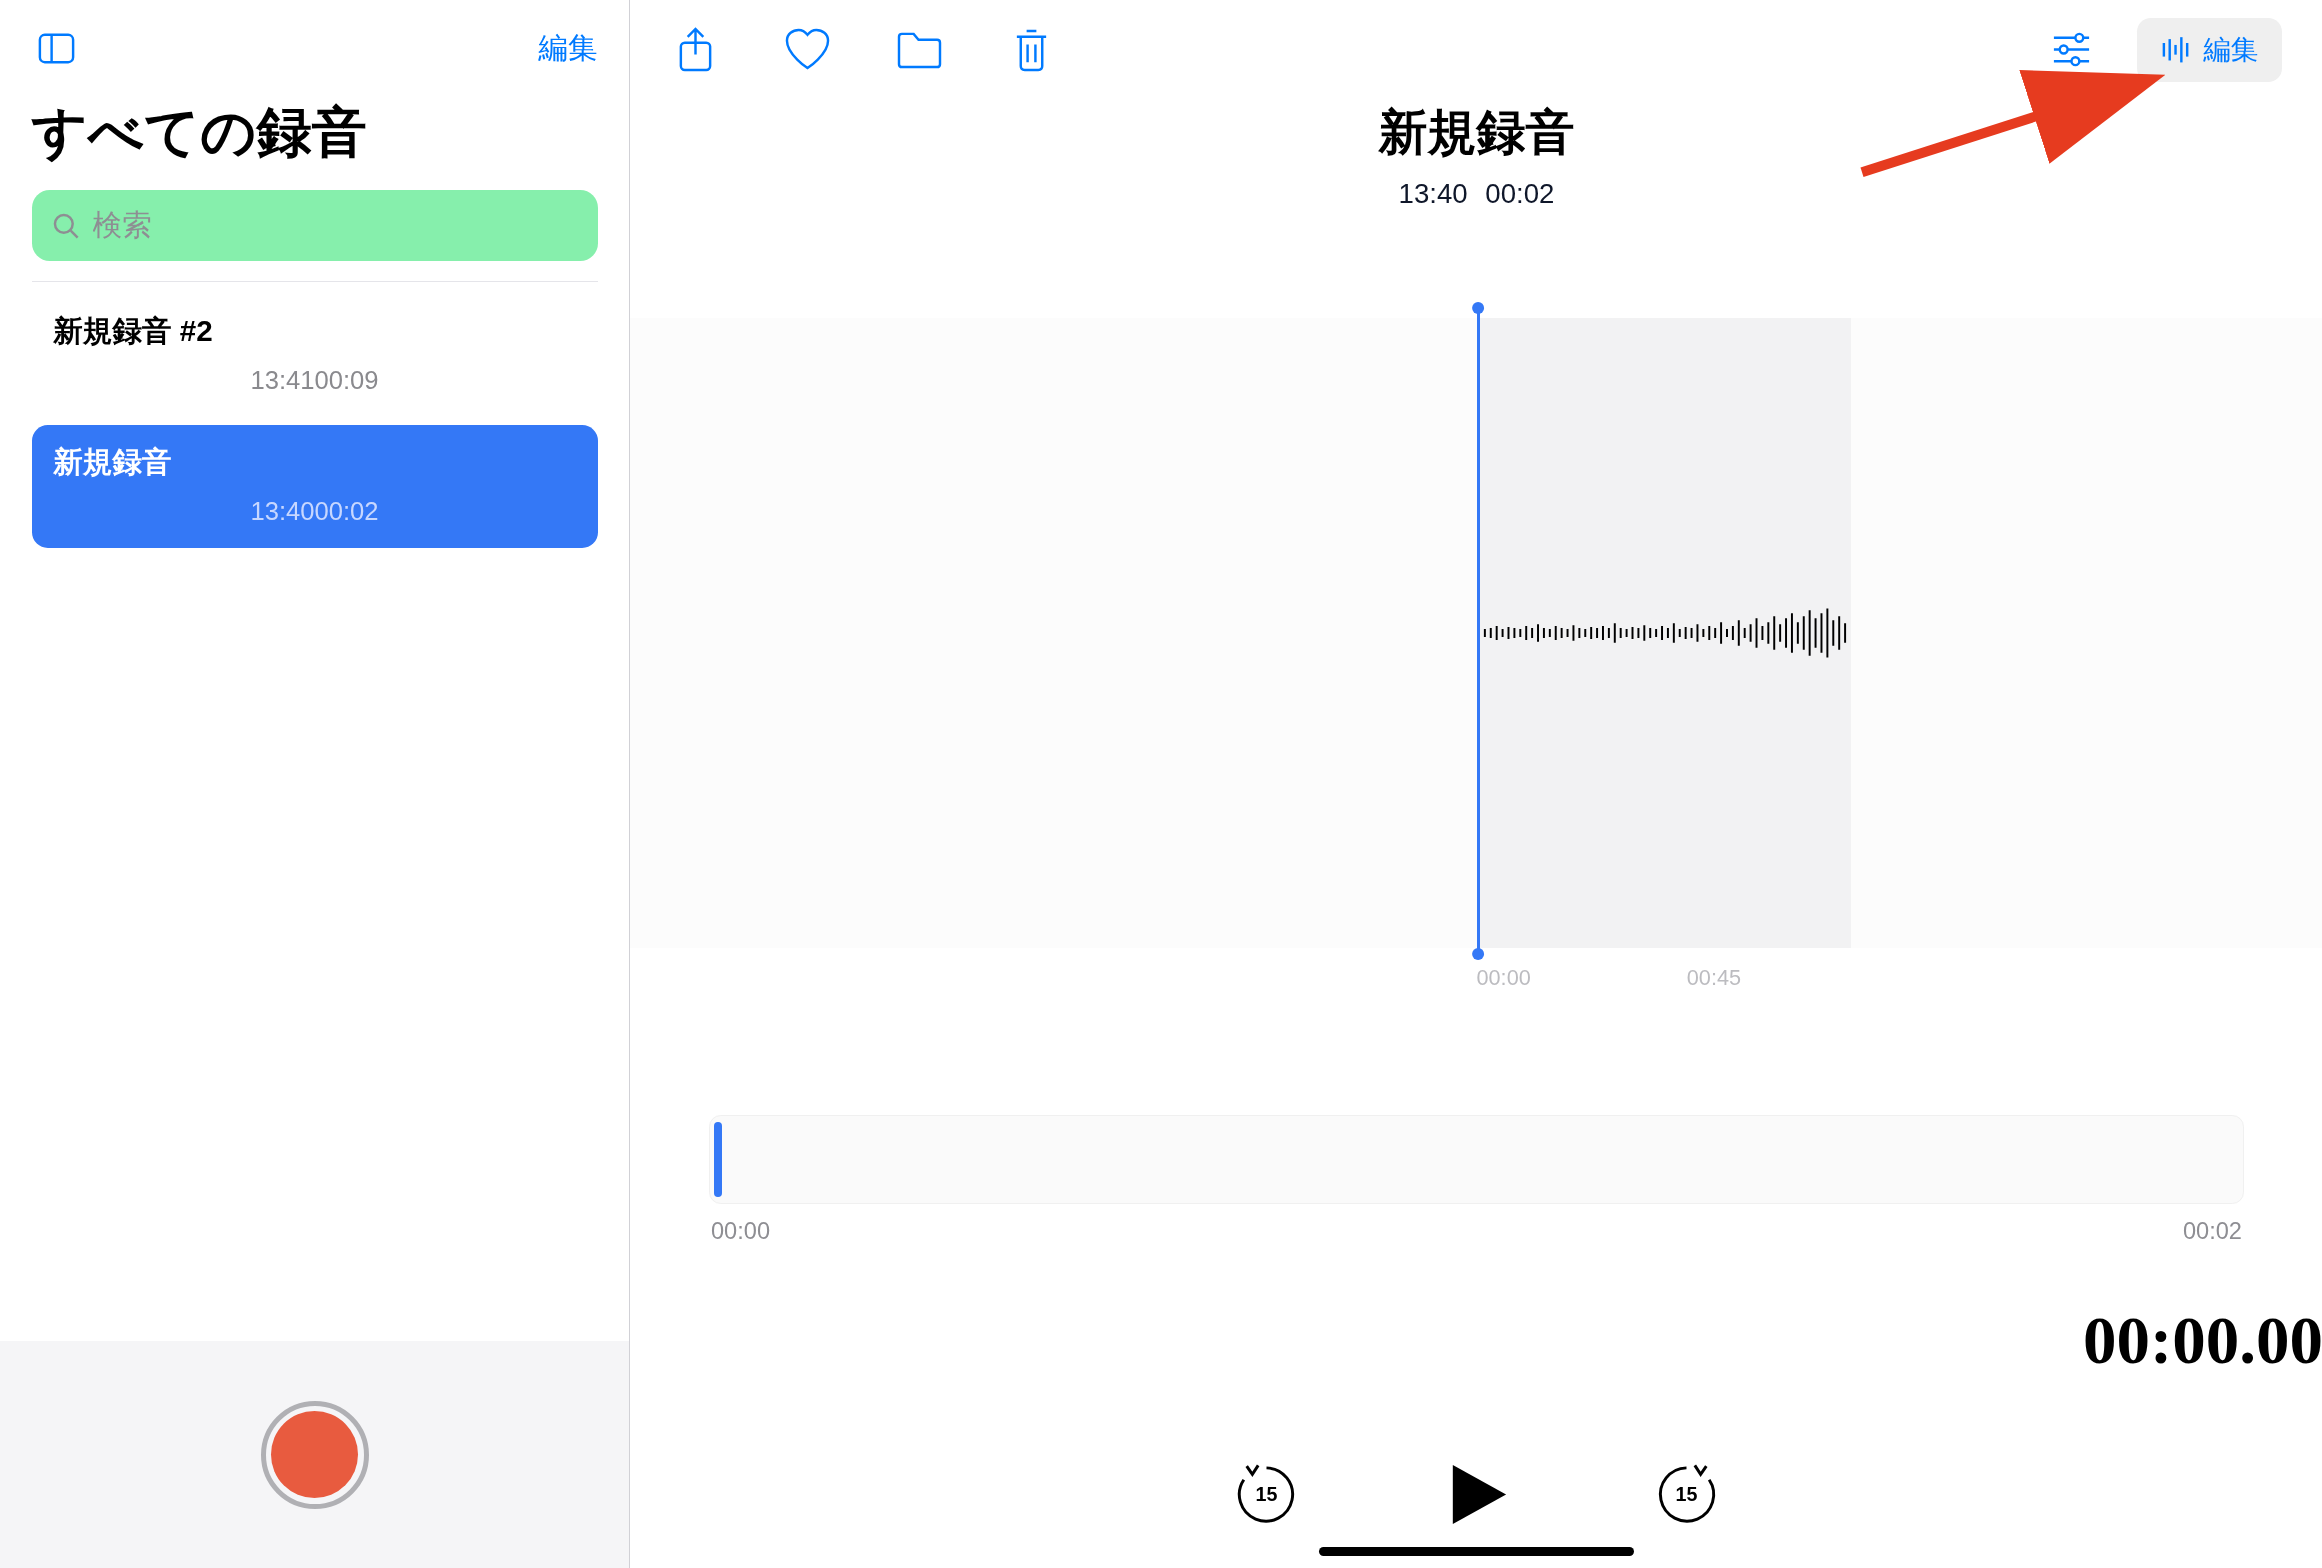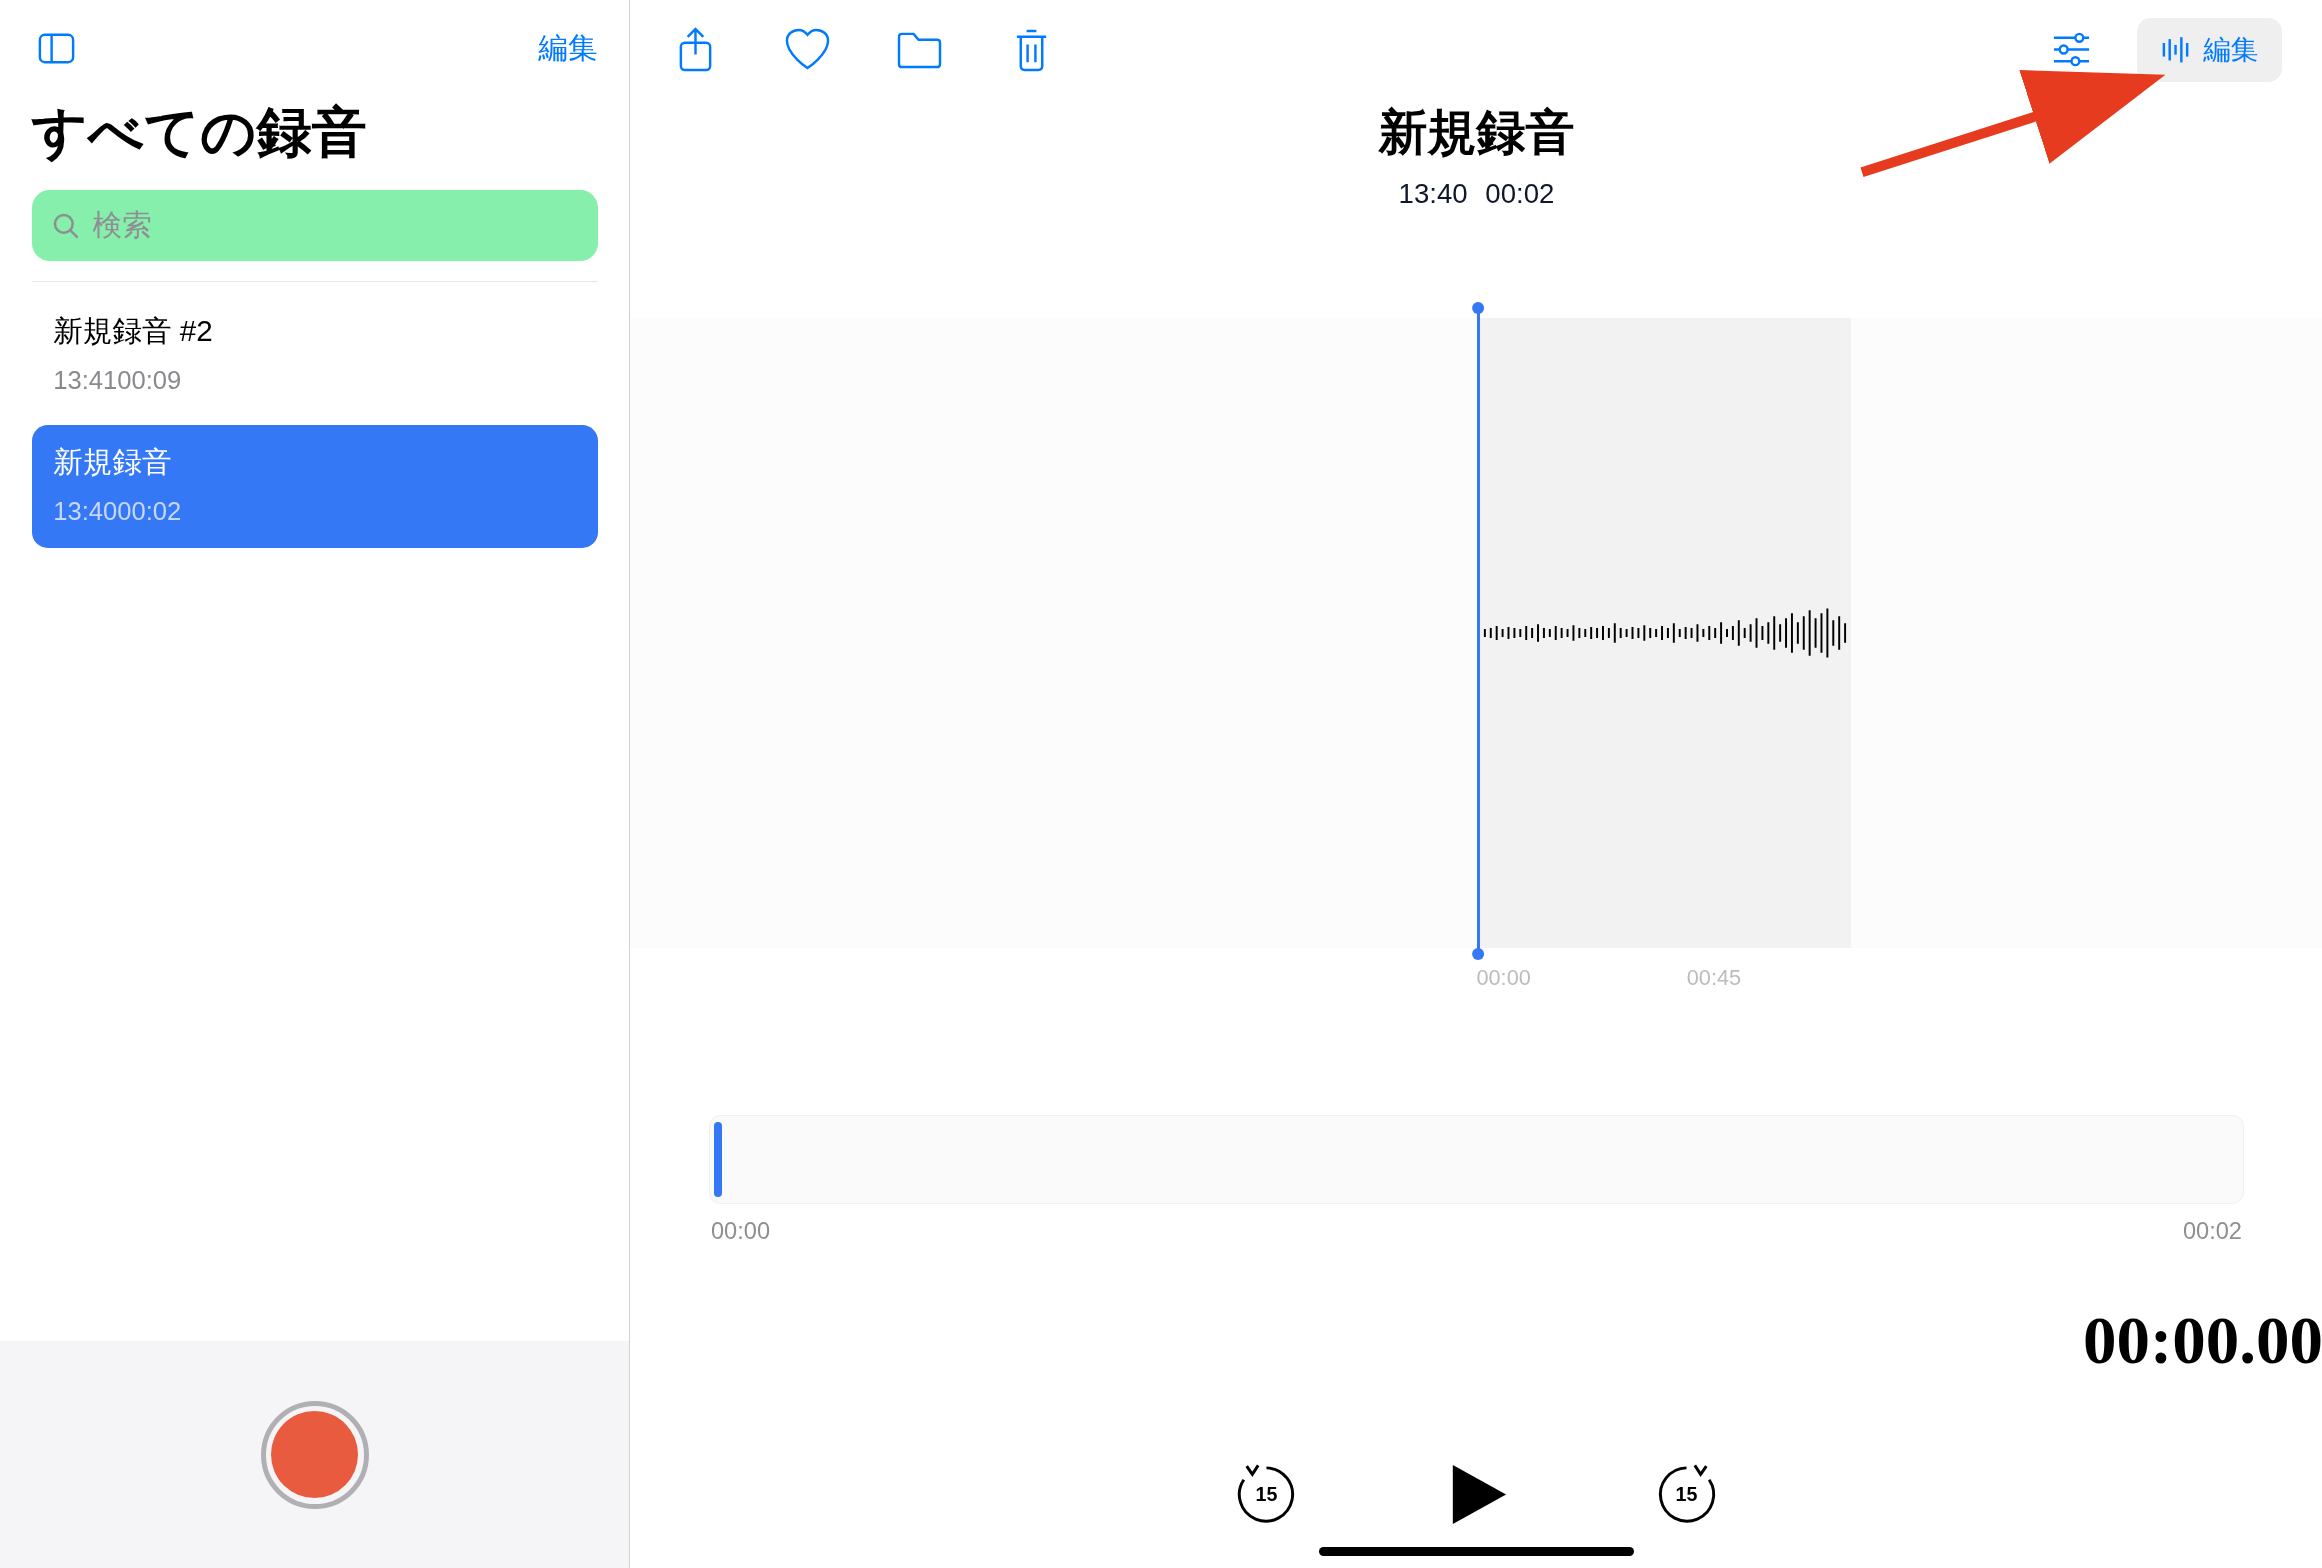--- a/index.html
+++ b/index.html
@@ -12,23 +12,23 @@
     .edit-text { color: #007aff; font-size: 29.6px; cursor: pointer; }
     .sidebar-title { font-size: 55px; font-weight: 700; padding: 7.9px 31.5px 19.7px 31.5px; }
     .search-wrap { padding: 0 31.5px 19.7px 31.5px; }
     .search-box { background: #86efac; border-radius: 17.7px; height: 71px; display: flex; align-items: center; padding: 0 19.7px; gap: 11.8px; }
     .search-input { border: none; background: transparent; font-size: 29.6px; flex: 1; outline: none; color: #333; }
     .search-input::placeholder { color: #8e8e93; }
     .divider { height: 1px; background: #e5e5ea; margin: 0 31.5px; }
     .recording-list { flex: 1; padding: 11.8px 31.5px; }
     .recording-item { padding: 17.7px 21.7px 21.7px 21.7px; border-radius: 15.8px; margin-bottom: 7.9px; cursor: pointer; }
     .recording-item.selected { background: #3478f6; }
-    .recording-item .item-title { font-size: 29.6px; font-weight: 400; color: #000; }
+    .recording-item .item-title { font-size: 29.6px; font-weight: 700; color: #000; }
     .recording-item.selected .item-title { color: #fff; }
-    .recording-item .item-row { display: flex; justify-content: flex-start; margin-top: 13.8px; font-size: 25.6px; color: #8a8a8e; }
+    .recording-item .item-row { display: flex; justify-content: center; margin-top: 13.8px; font-size: 25.6px; color: #8a8a8e; }
     .recording-item.selected .item-row { color: #c7d7ff; }
     .sidebar-footer { height: 227px; background: #f5f5f7; display: flex; align-items: center; justify-content: center; }
     .record-btn { width: 108px; height: 108px; border-radius: 50%; border: 5.9px solid #b0b0b4; display: flex; align-items: center; justify-content: center; cursor: pointer; }
     .record-inner { width: 87px; height: 87px; border-radius: 50%; background: #e85b3f; }
 
     
     .main { flex: 1; display: flex; flex-direction: column; }
     .main-toolbar { display: flex; align-items: center; padding: 17.7px 41px; }
     .toolbar-left { display: flex; gap: 63px; }
     .toolbar-right { display: flex; align-items: center; gap: 41px; }

